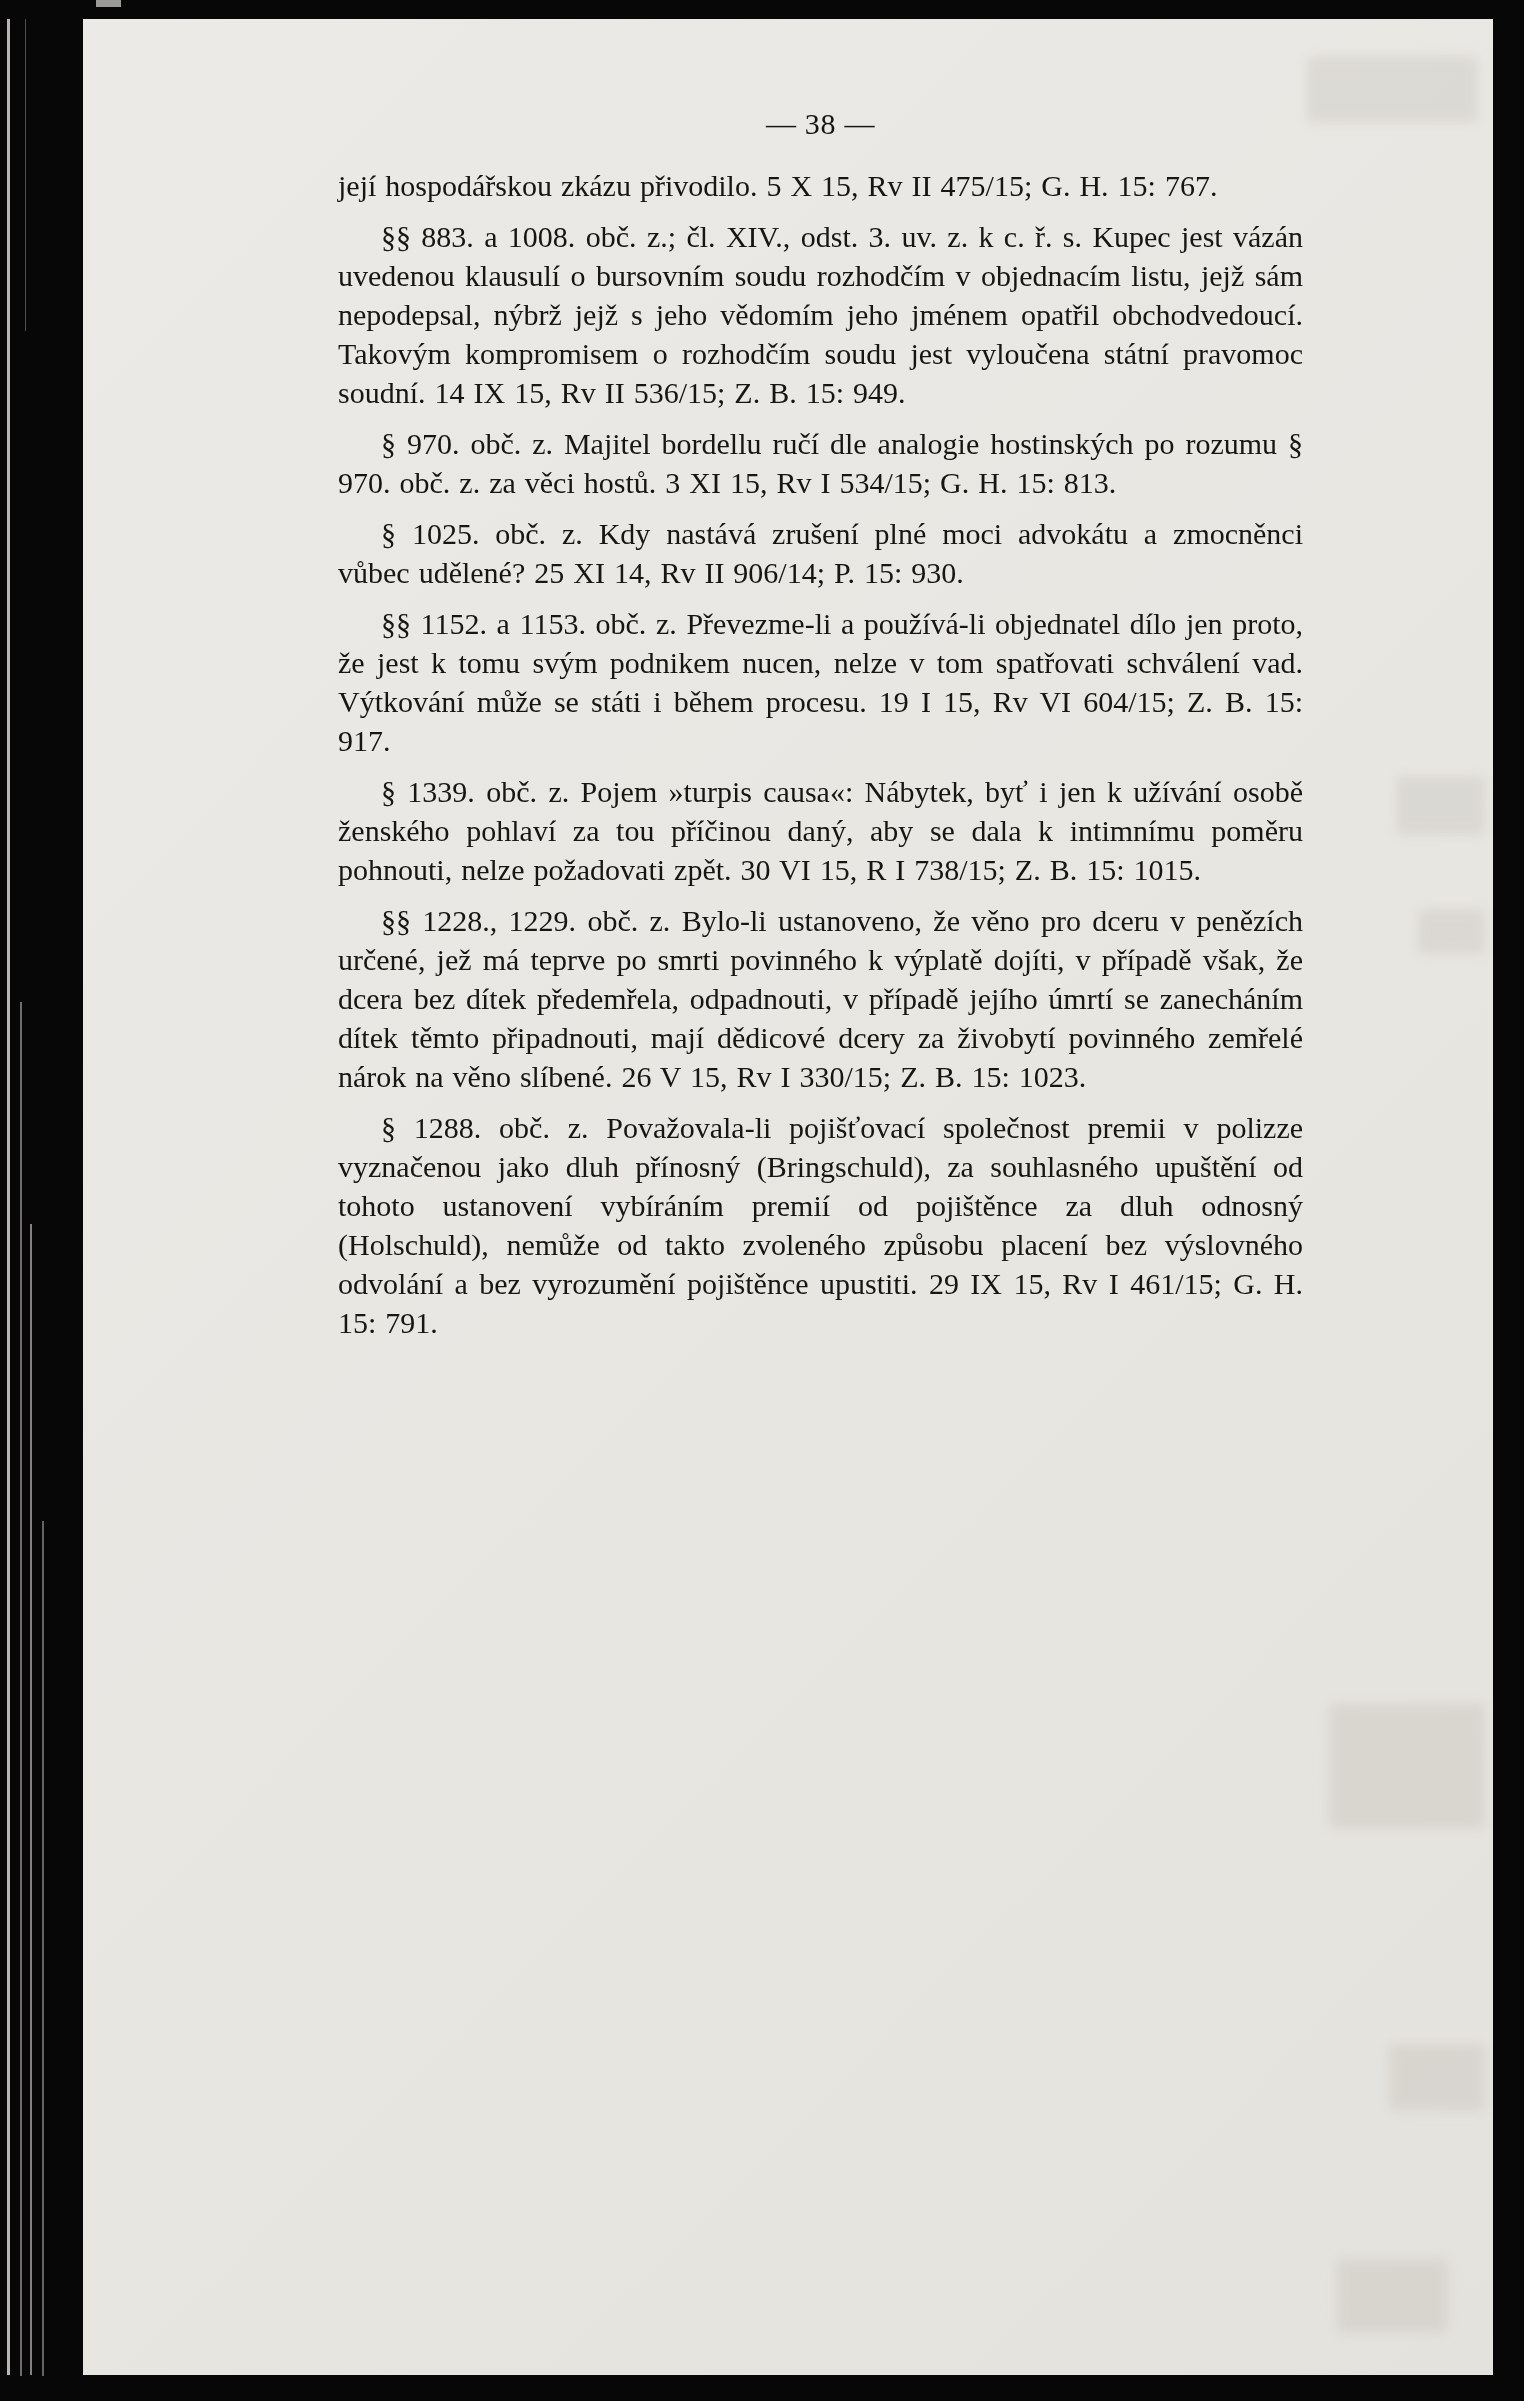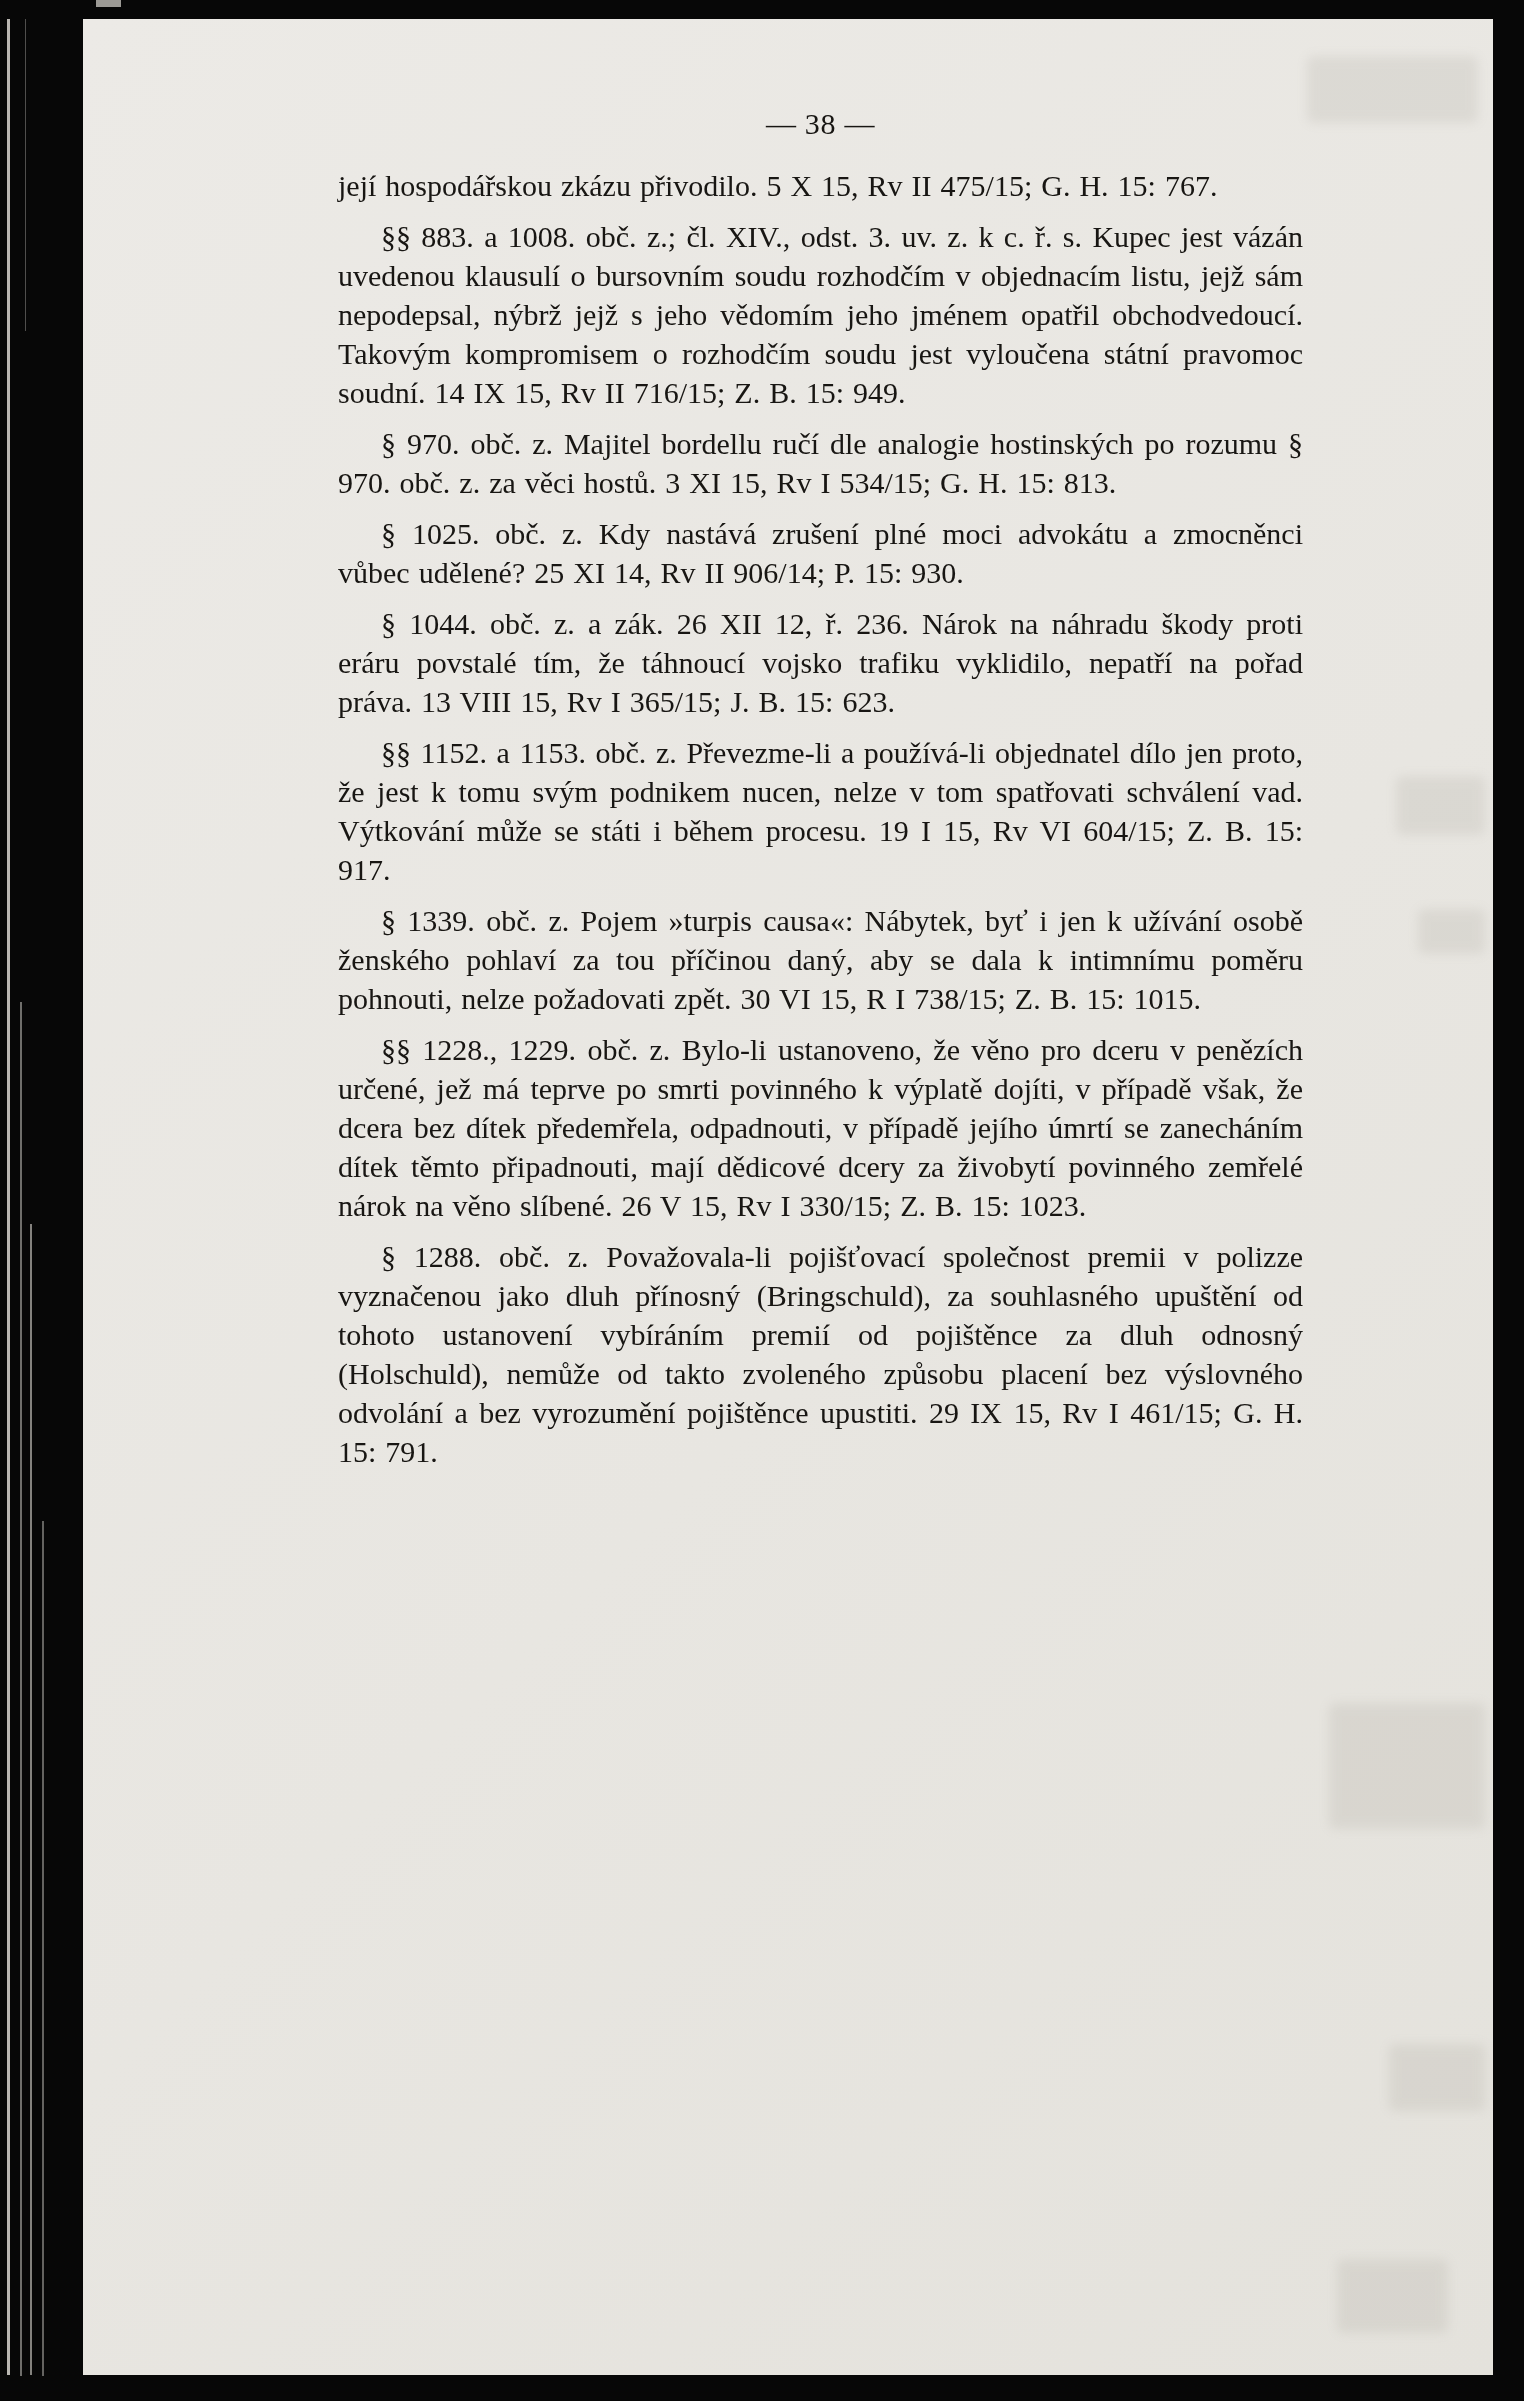--- a/index.html
+++ b/index.html
@@ -88,28 +88,27 @@
     <div class="smudge" style="left:1335px; top:890px; width:67px; height:45px;"></div>
     <div class="smudge" style="left:1246px; top:1684px; width:156px; height:126px;"></div>
     <div class="smudge" style="left:1306px; top:2025px; width:96px; height:67px;"></div>
     <div class="smudge" style="left:1254px; top:2240px; width:111px; height:74px;"></div>
 
     <div class="content">
       <div class="page-number">— 38 —</div>
 
       <p class="para cont"><span>její hospodářskou zkázu přivodilo.  5 X 15, Rv II 475/15; G. H. 15: 767.</span></p>
 
-      <p class="para"><b>§§ 883. a 1008. obč. z.; čl. XIV., odst. 3. uv. z. k c. ř. s.</b> <span>Kupec jest vázán uvedenou klausulí o bursovním soudu rozhodčím v objednacím listu, jejž sám nepodepsal, nýbrž jejž s jeho vědomím jeho jménem opatřil obchodvedoucí. Takovým kompromisem o rozhodčím soudu jest vyloučena státní pravomoc soudní. 14 IX 15, Rv II 716/15; Z. B. 15: 949.</span></p>
+      <p class="para"><b>§§ 883. a 1008. obč. z.; čl. XIV., odst. 3. uv. z. k c. ř. s.</b> <span>Kupec jest vázán uvedenou klausulí o bursovním soudu rozhodčím v objednacím listu, jejž sám nepodepsal, nýbrž jejž s jeho vědomím jeho jménem opatřil obchodvedoucí. Takovým kompromisem o rozhodčím soudu jest vyloučena státní pravomoc soudní. 14 IX 15, Rv II 536/15; Z. B. 15: 949.</span></p>
 
       <p class="para"><b>§ 970. obč. z.</b> <span>Majitel bordellu ručí dle analogie hostinských po rozumu § 970. obč. z. za věci hostů.  3 XI 15, Rv I 534/15; G. H. 15: 813.</span></p>
 
 
       <p class="para"><b>§ 1025. obč. z.</b> <span>Kdy nastává zrušení plné moci advokátu a zmocněnci vůbec udělené? 25 XI 14, Rv II 906/14; P. 15: 930.</span></p>
 
-      <p class="para"><b>§ 1044. obč. z. a zák. 26 XII 12, ř. 236.</b> <span>Nárok na náhradu škody proti eráru povstalé tím, že táhnoucí vojsko trafiku vyklidilo, nepatří na pořad práva. 13 VIII 15, Rv I 365/15; J. B. 15: 623.</span></p>
 
 
       <p class="para"><b>§§ 1152. a 1153. obč. z.</b> <span>Převezme-li a používá-li objednatel dílo jen proto, že jest k tomu svým podnikem nucen, nelze v tom spatřovati schválení vad. Výtkování může se státi i během procesu. 19 I 15, Rv VI 604/15; Z. B. 15: 917.</span></p>
 
       <p class="para"><b>§ 1339. obč. z.</b> <span>Pojem »turpis causa«: Nábytek, byť i jen k užívání osobě ženského pohlaví za tou příčinou daný, aby se dala k intimnímu poměru pohnouti, nelze požadovati zpět.  30 VI 15, R I 738/15; Z. B. 15: 1015.</span></p>
 
       <p class="para"><b>§§ 1228., 1229. obč. z.</b> <span>Bylo-li ustanoveno, že věno pro dceru v penězích určené, jež má teprve po smrti povinného k výplatě dojíti, v případě však, že dcera bez dítek předemřela, odpadnouti, v případě jejího úmrtí se zanecháním dítek těmto připadnouti, mají dědicové dcery za živobytí povinného zemřelé nárok na věno slíbené. 26 V 15, Rv I 330/15; Z. B. 15: 1023.</span></p>
 
       <p class="para"><b>§ 1288. obč. z.</b> <span>Považovala-li pojišťovací společnost premii v polizze vyznačenou jako dluh přínosný (Bringschuld), za souhlasného upuštění od tohoto ustanovení vybíráním premií od pojištěnce za dluh odnosný (Holschuld), nemůže od takto zvoleného způsobu placení bez výslovného odvolání a bez vyrozumění pojištěnce upustiti. 29 IX 15, Rv I 461/15; G. H. 15: 791.</span></p>
     </div>

